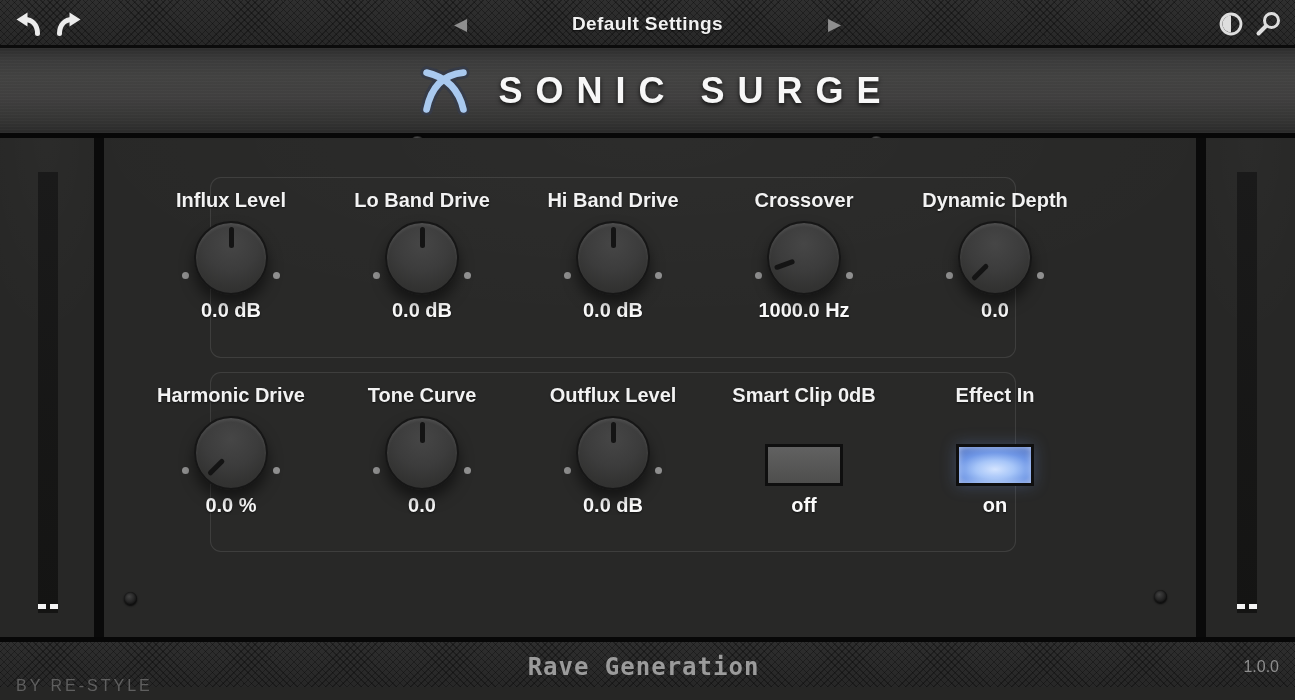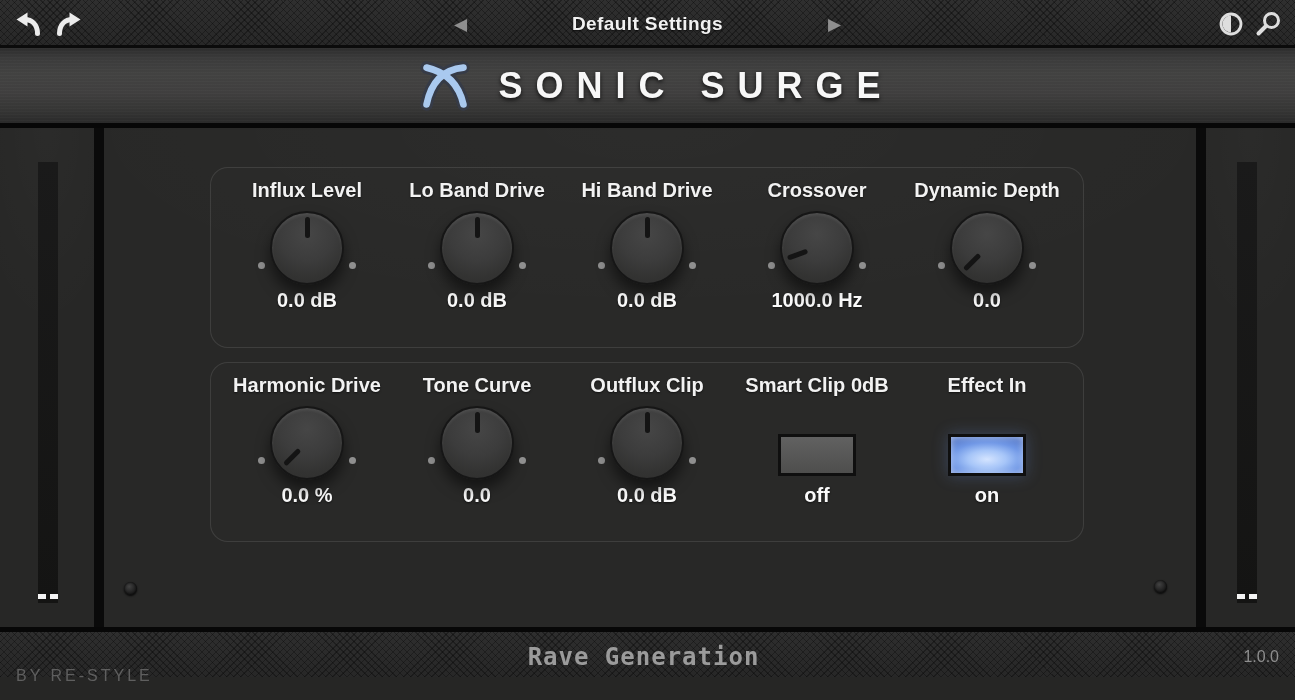--- a/index.html
+++ b/index.html
@@ -21,21 +21,21 @@
     border-bottom:3px solid #0b0b0b;
   }
   .topbar-left{position:absolute; left:14px; top:0; height:48px; display:flex; align-items:center; gap:13px;}
   .topbar-right{position:absolute; right:14px; top:0; height:48px; display:flex; align-items:center; gap:11px;}
   .topbar-center{position:absolute; left:0; right:0; top:0; height:48px; display:flex; align-items:center; justify-content:center; gap:105px;}
   .icon-btn{display:flex; align-items:center; justify-content:center; cursor:pointer;}
   .preset-arrow{font-size:17px; color:#8f8f8f; cursor:pointer; line-height:1;}
   .preset-name{font-size:19px; font-weight:700; color:#f1f1f1; letter-spacing:0.4px; text-shadow:0 1px 2px rgba(0,0,0,0.7); cursor:pointer;}
   
   .header{
-    position:relative; height:80px;
+    position:relative; height:90px;
     background:
       repeating-linear-gradient(180deg, rgba(255,255,255,0.018) 0 1px, transparent 1px 3px),
       linear-gradient(180deg, #2d2d2d 0%, #3b3b3b 14%, #424241 34%, #403f3f 58%, #363635 82%, #2a2a2a 100%);
     border-bottom:5px solid #070707;
     padding-left:34px;
   }
   .header-content{position:absolute; inset:0; display:flex; align-items:center; justify-content:center; gap:22px;}
   .brand-title{
     font-size:36px; font-weight:700; color:#f7f7f7;
     letter-spacing:13px; margin-right:-13px;
@@ -65,24 +65,24 @@
   .meter{position:absolute; top:34px; height:441px; width:20px;
     background:linear-gradient(180deg,#1a1a1a,#141413);}
   .meter-l{left:38px;} .meter-r{left:31px;}
   .meter-dashes{position:absolute; bottom:4px; left:50%; transform:translateX(-50%); display:flex; gap:4px;}
   .meter-dash{width:8px; height:5px; background:#f4f4f4;}
   .screw-panel{width:13px; height:13px;
     background:radial-gradient(circle at 40% 35%, #424242, #1e1e1e 58%, #0d0d0d 85%);}
   .screw-pl{left:20px; top:454px;} .screw-pr{left:1050px; top:452px;}
   
   .group{
-    position:absolute; left:106px; width:874px; height:181px;
-    border:1px solid rgba(255,255,255,0.10); border-radius:18px;
+    position:absolute; left:106px; width:806px; height:181px;
+    border:1px solid rgba(255,255,255,0.10); border-radius:11px;
     background:rgba(255,255,255,0.008);
-    display:flex; justify-content:center; padding:0 12px;
+    display:flex; justify-content:center; padding:0 12px;gap:21px;
   }
   .group1{top:39px;} .group2{top:234px; height:180px;}
   .cell{width:170px; display:flex; flex-direction:column; align-items:center;}
   .ctl-label{margin-top:9px; height:26px; line-height:26px; font-size:20px; font-weight:700;
     color:#f2f2f2; white-space:nowrap; text-shadow:0 1px 2px rgba(0,0,0,0.6);}
   .ctl-widget{position:relative; width:170px; height:86px;}
   .ctl-value{font-size:20px; font-weight:700; color:#fafafa; white-space:nowrap;
     text-shadow:0 1px 2px rgba(0,0,0,0.6);}
   
   .knob{position:absolute; left:50%; top:8px; margin-left:-37px; width:74px; height:74px;
@@ -277,21 +277,21 @@
       <div class="knob">
         <div class="knob-rotor" style="transform: rotate(0deg);">
           <div class="knob-pointer"></div>
         </div>
       </div>
       <div class="dot dot-r"></div>
     </div>
     <div class="ctl-value">0.0</div>
   </div>
           <div class="cell">
-    <div class="ctl-label">Outflux Clip</div>
+    <div class="ctl-label">Outflux Level</div>
     <div class="ctl-widget">
       <div class="dot dot-l"></div>
       <div class="knob">
         <div class="knob-rotor" style="transform: rotate(0deg);">
           <div class="knob-pointer"></div>
         </div>
       </div>
       <div class="dot dot-r"></div>
     </div>
     <div class="ctl-value">0.0 dB</div>

